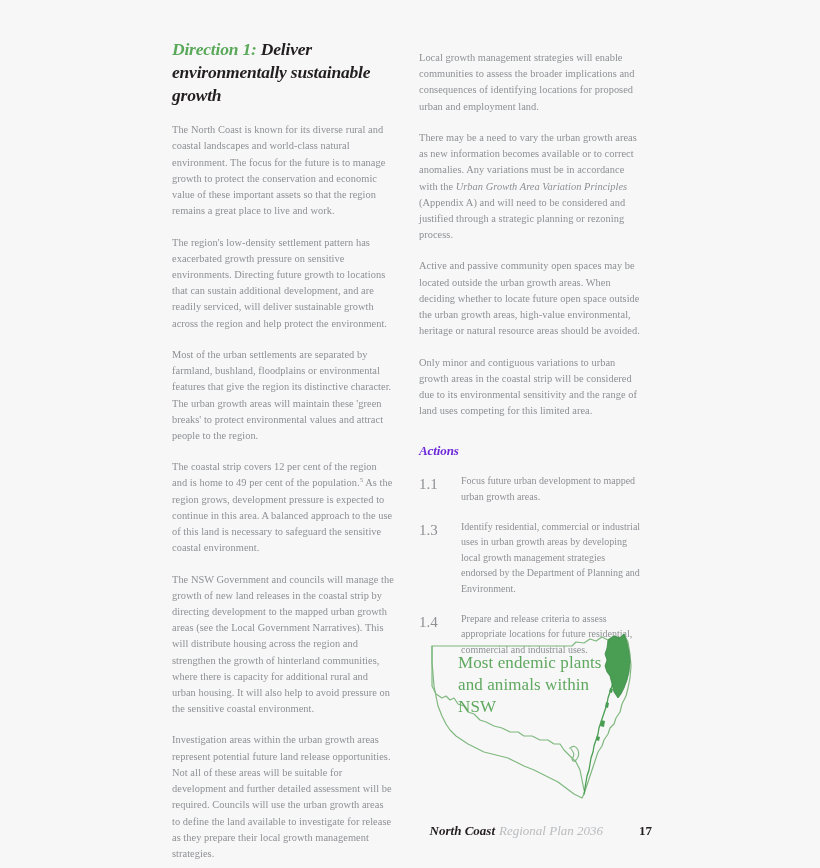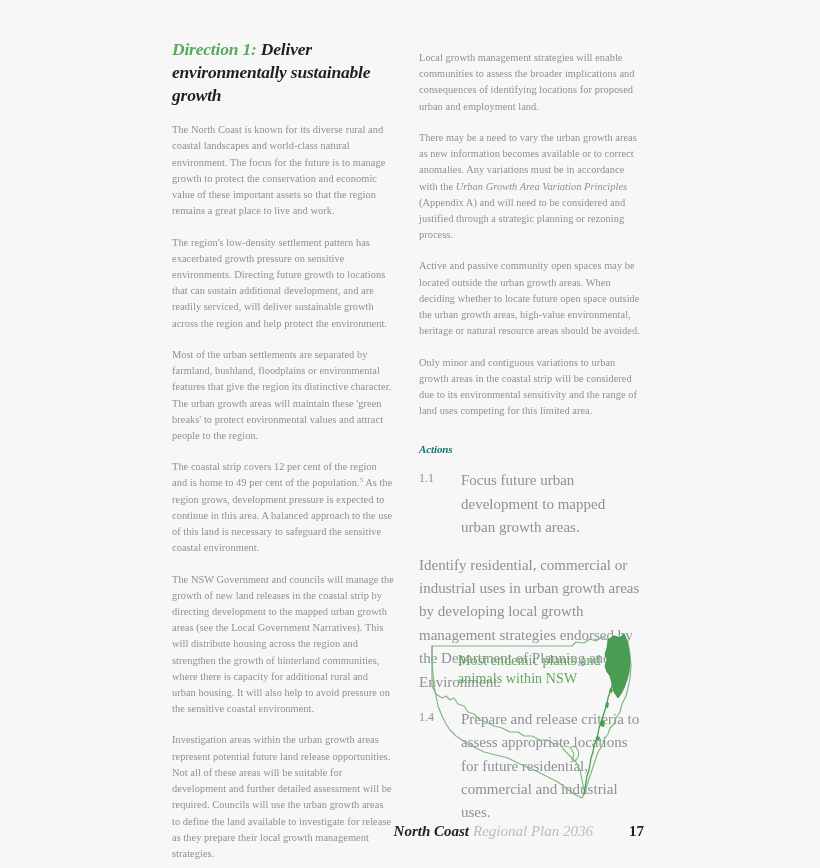--- a/index.html
+++ b/index.html
@@ -50,74 +50,74 @@
   }
   p.body .it { font-style: italic; }
   p.body sup {
     font-size: 7px;
     vertical-align: super;
     line-height: 0;
   }
 
   h2.actions-title {
     margin: 24px 0 14px 0;
-    font-size: 11px;
-    font-style: italic;
-    font-weight: bold;
-    color: #0f766e;
+    font-size: 13px;
+    font-style: italic;
+    font-weight: bold;
+    color: #6d28d9;
     letter-spacing: -0.1px;
   }
 
   .action {
     display: flex;
     margin-bottom: 14px;
   }
   .action-num {
     flex: 0 0 42px;
-    font-size: 12px;
+    font-size: 15px;
     line-height: 1.56;
     color: #8e9094;
   }
   .action-text {
     flex: 1 1 auto;
-    font-size: 15px;
+    font-size: 10px;
     line-height: 1.56;
     color: #8e9094;
   }
 
   
   #map-figure {
     position: absolute;
     left: 424px;
     top: 628px;
     width: 240px;
     height: 180px;
   }
   #map-figure svg { display: block; }
   .map-caption {
     position: absolute;
     left: 34px;
     top: 24px;
     width: 150px;
-    font-size: 14px;
+    font-size: 17px;
     line-height: 1.30;
     color: #5fa85f;
     letter-spacing: 0.1px;
   }
 
   
   #footer {
     position: absolute;
-    left: 168px;
+    left: 176px;
     top: 815px;
     width: 476px;
     display: flex;
     justify-content: flex-end;
     align-items: baseline;
-    font-size: 15px;
+    font-size: 13px;
   }
   #footer .pub-name {
     font-weight: bold;
     font-style: italic;
     color: #231f20;
     margin-right: 4px;
   }
   #footer .pub-sub {
     font-style: italic;
     color: #b9bbbe;
@@ -166,20 +166,21 @@
     <p class="body">Active and passive community open spaces may be located outside the urban growth areas. When deciding whether to locate future open space outside the urban growth areas, high-value environmental, heritage or natural resource areas should be avoided.</p>
     <p class="body">Only minor and contiguous variations to urban growth areas in the coastal strip will be considered due to its environmental sensitivity and the range of land uses competing for this limited area.</p>
 
     <h2 class="actions-title">Actions</h2>
 
     <div class="action">
       <div class="action-num">1.1</div>
       <div class="action-text">Focus future urban development to mapped urban growth areas.</div>
     </div>
     <div class="action">
+      <div class="action-num">1.3</div>
       <div class="action-text">Identify residential, commercial or industrial uses in urban growth areas by developing local growth management strategies endorsed by the Department of Planning and Environment.</div>
     </div>
     <div class="action">
       <div class="action-num">1.4</div>
       <div class="action-text">Prepare and release criteria to assess appropriate locations for future residential, commercial and industrial uses.</div>
     </div>
 
   </div>
 
   <div id="map-figure">

